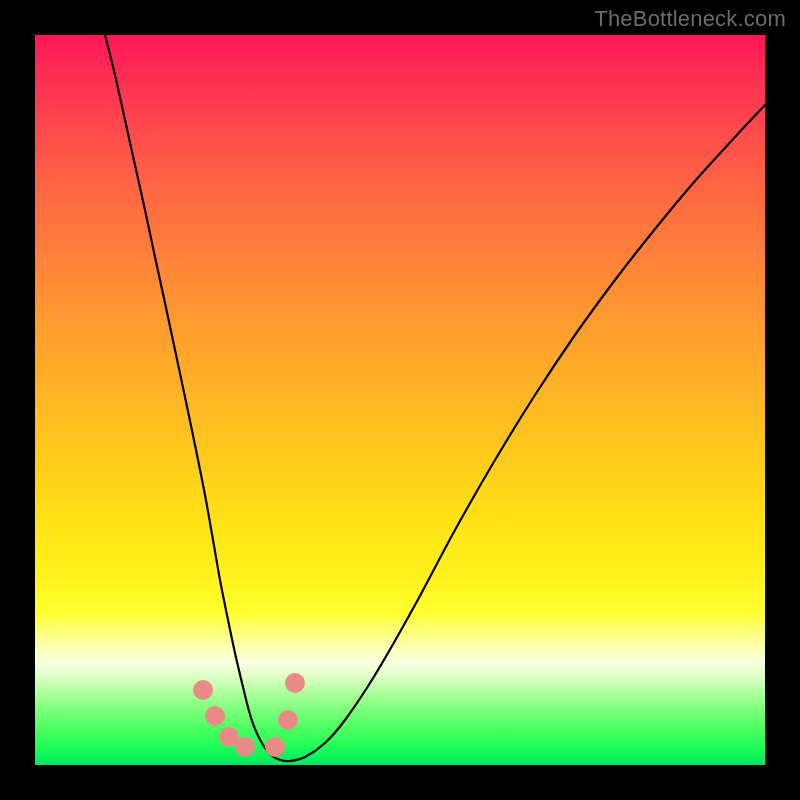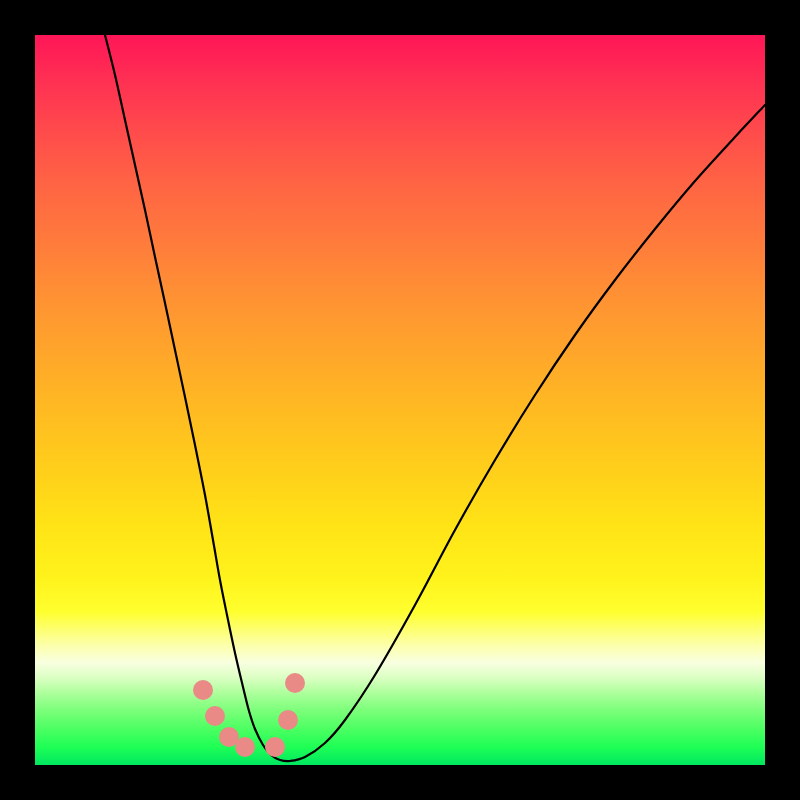--- a/index.html
+++ b/index.html
@@ -60,20 +60,21 @@
   svg.curve {
     position: absolute;
     left: 0; top: 0;
     width: 730px; height: 730px;
   }
 </style>
 </head>
 <body>
 
 <div class="frame">
+  <div class="watermark">TheBottleneck.com</div>
 
   <div class="plot">
     <svg class="curve" viewBox="0 0 730 730" preserveAspectRatio="none">
       <path id="curve-path" fill="none" stroke="#000000" stroke-width="2.2" stroke-linecap="round" d="M 70 0 C 71.66666666666667 6.666666666666667, 76.66666666666667 25.833333333333336, 80 40 C 83.33333333333333 54.166666666666664, 86.66666666666667 70, 90 85 C 93.33333333333333 100, 96.66666666666667 115, 100 130 C 103.33333333333333 145, 106.66666666666667 159.66666666666666, 110 175 C 113.33333333333333 190.33333333333334, 116.66666666666667 206.5, 120 222 C 123.33333333333333 237.5, 126.66666666666667 252.5, 130 268 C 133.33333333333334 283.5, 136.66666666666666 299.3333333333333, 140 315 C 143.33333333333334 330.6666666666667, 146.66666666666666 346.1666666666667, 150 362 C 153.33333333333334 377.8333333333333, 156.66666666666666 393.6666666666667, 160 410 C 163.33333333333334 426.3333333333333, 167 444.1666666666667, 170 460 C 173 475.8333333333333, 175.5 490.8333333333333, 178 505 C 180.5 519.1666666666666, 182.66666666666666 532.5, 185 545 C 187.33333333333334 557.5, 189.5 567.8333333333334, 192 580 C 194.5 592.1666666666666, 197.33333333333334 606, 200 618 C 202.66666666666666 630, 205.66666666666666 642.3333333333334, 208 652 C 210.33333333333334 661.6666666666666, 212 669, 214 676 C 216 683, 217.66666666666666 688.3333333333334, 220 694 C 222.33333333333334 699.6666666666666, 225.33333333333334 705.6666666666666, 228 710 C 230.66666666666666 714.3333333333334, 233.16666666666666 717.5, 236 720 C 238.83333333333334 722.5, 241.83333333333334 724, 245 725 C 248.16666666666666 726, 250.83333333333334 726.5, 255 726 C 259.1666666666667 725.5, 264.1666666666667 725, 270 722 C 275.8333333333333 719, 283.3333333333333 714.1666666666666, 290 708 C 296.6666666666667 701.8333333333334, 301.6666666666667 696.3333333333334, 310 685 C 318.3333333333333 673.6666666666666, 328.3333333333333 659.1666666666666, 340 640 C 351.6666666666667 620.8333333333334, 366.6666666666667 594.1666666666666, 380 570 C 393.3333333333333 545.8333333333334, 406.6666666666667 519.1666666666666, 420 495 C 433.3333333333333 470.8333333333333, 446.6666666666667 447.5, 460 425 C 473.3333333333333 402.5, 486.6666666666667 380.8333333333333, 500 360 C 513.3333333333334 339.1666666666667, 526.6666666666666 319.1666666666667, 540 300 C 553.3333333333334 280.8333333333333, 566.6666666666666 262.6666666666667, 580 245 C 593.3333333333334 227.33333333333334, 606.6666666666666 210.5, 620 194 C 633.3333333333334 177.5, 646.6666666666666 161.33333333333334, 660 146 C 673.3333333333334 130.66666666666666, 688.3333333333334 114.66666666666667, 700 102 C 711.6666666666666 89.33333333333333, 725 75.33333333333333, 730 70"></path>
       <g id="markers">
           <circle cx="168" cy="655" r="10" fill="#e98a86"></circle>
           <circle cx="180" cy="681" r="10" fill="#e98a86"></circle>
           <circle cx="194" cy="702" r="10" fill="#e98a86"></circle>
           <circle cx="210" cy="712" r="10" fill="#e98a86"></circle>
           <circle cx="240" cy="712" r="10" fill="#e98a86"></circle>

